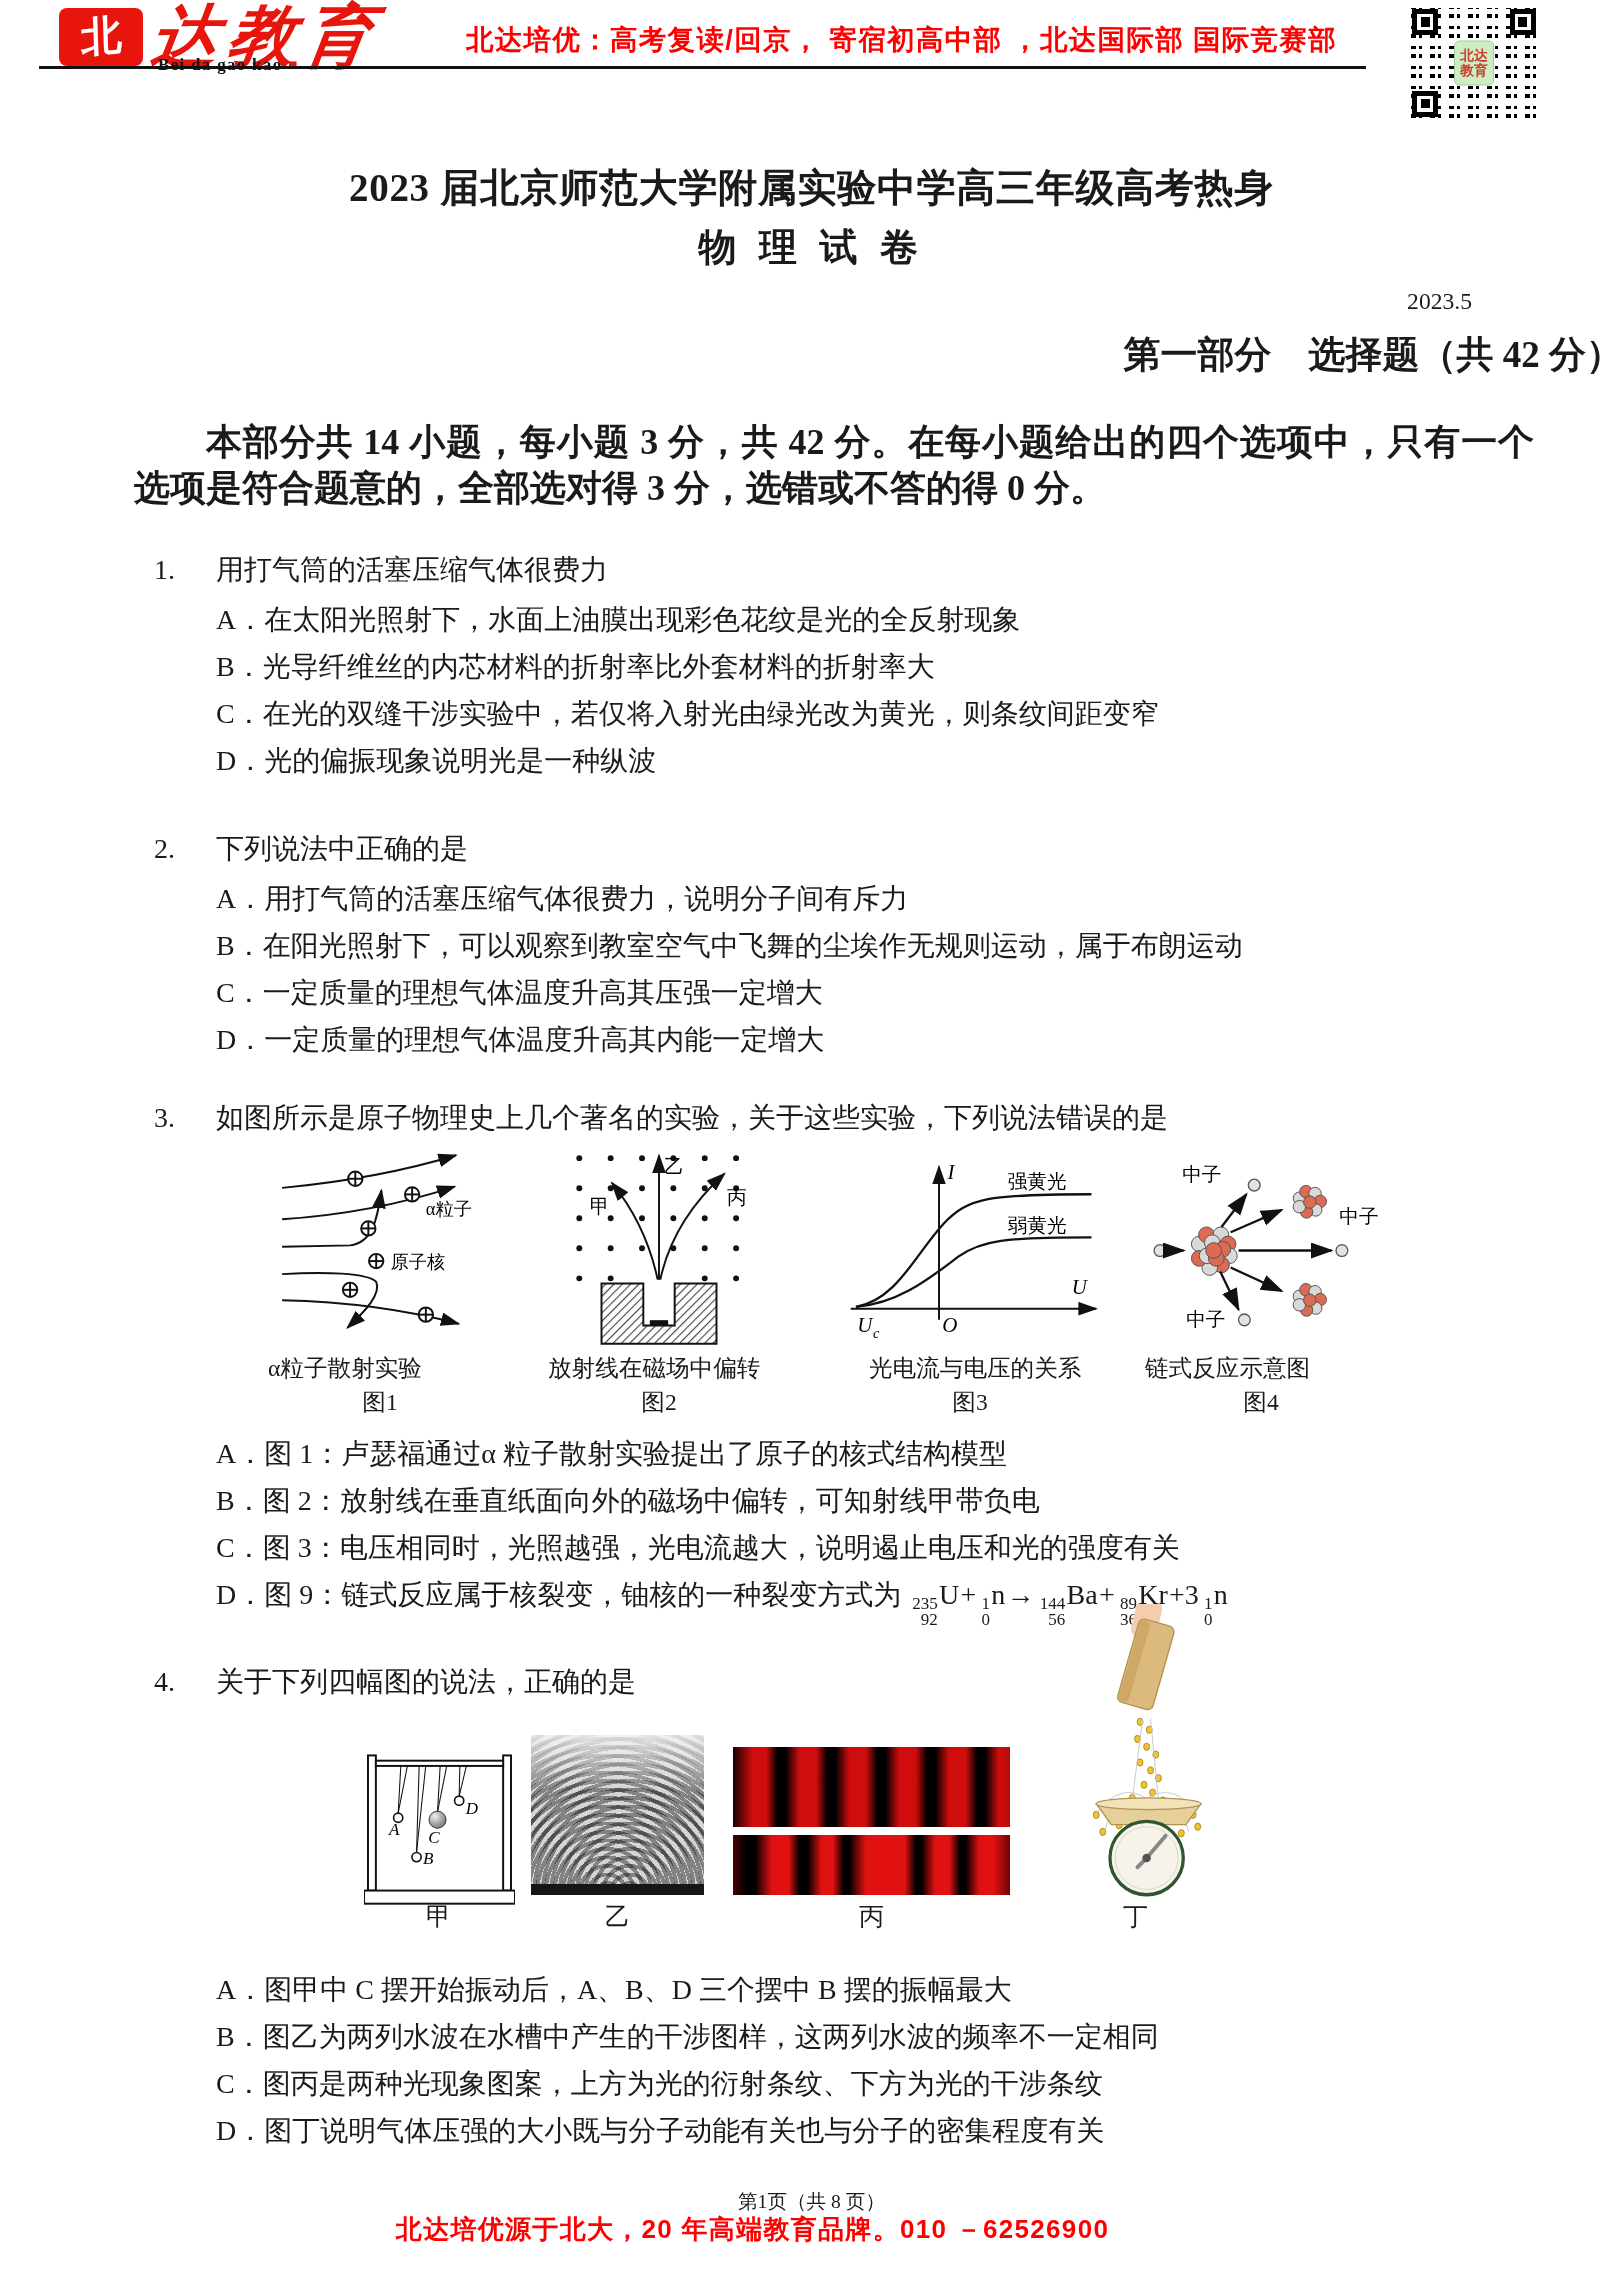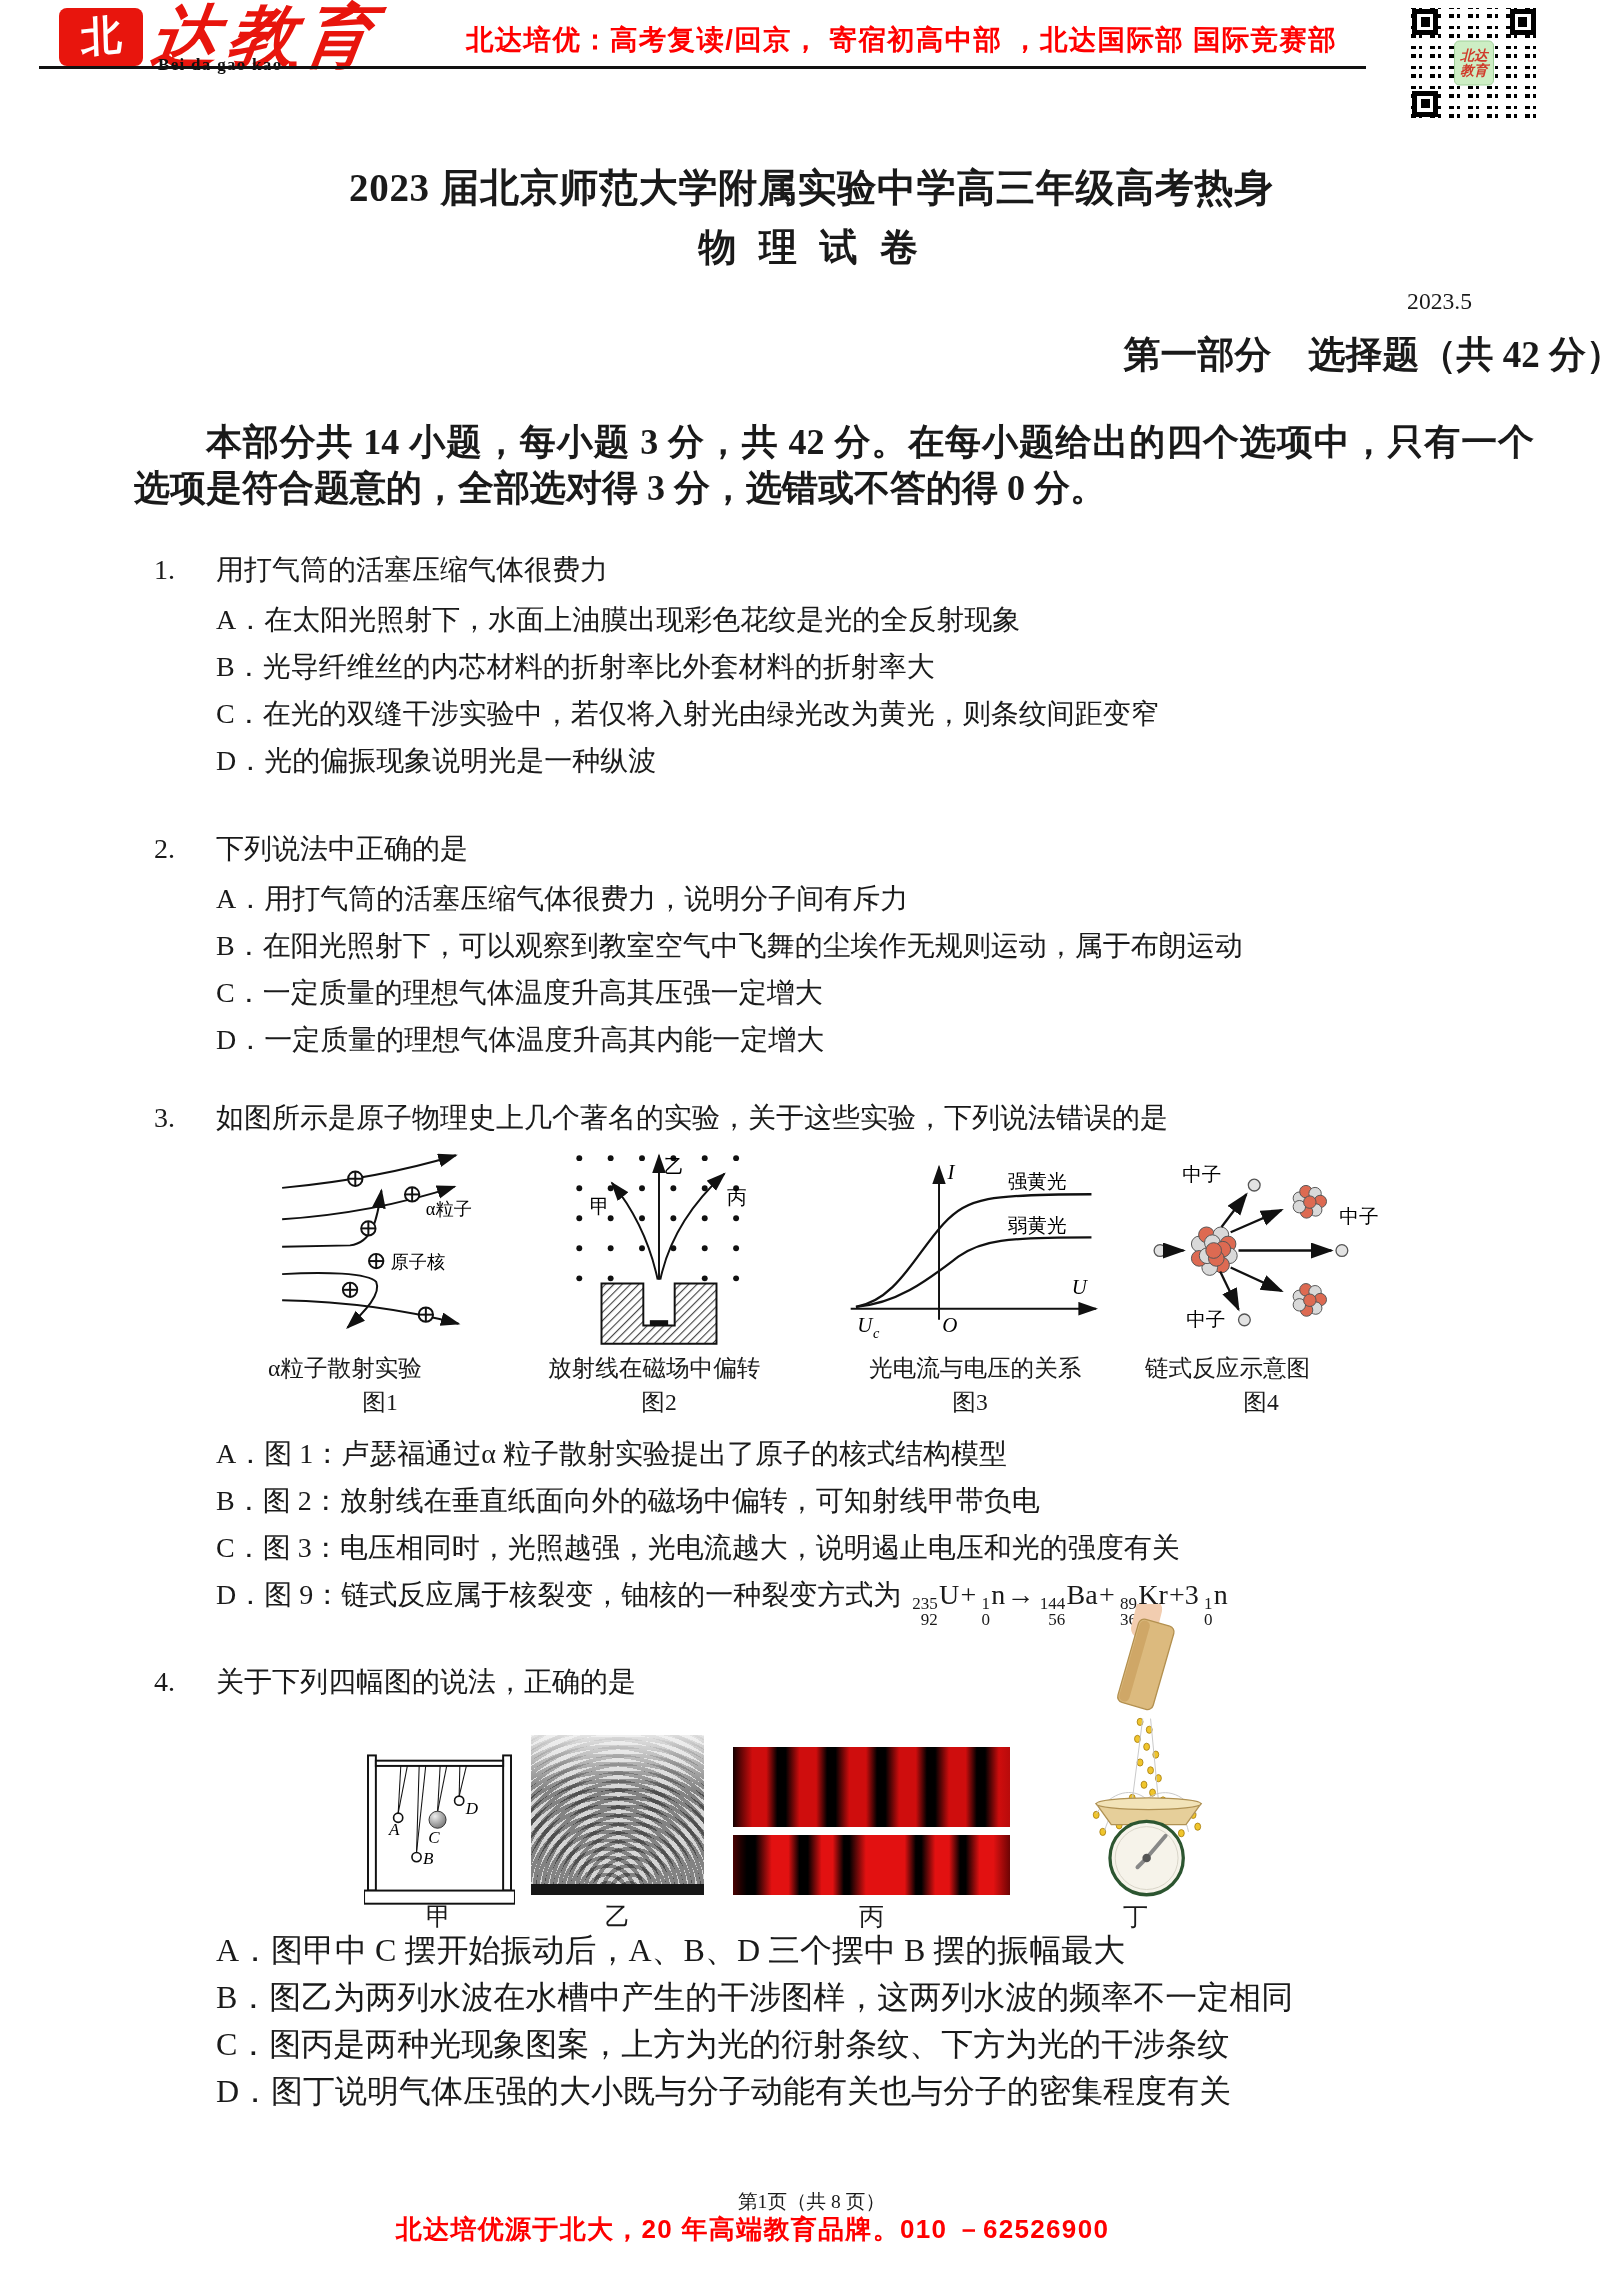--- a/index.html
+++ b/index.html
@@ -21,21 +21,21 @@
     transform:skewX(-8deg); letter-spacing:9.2px; font-style:italic;
   }
   .brand-sub{left:158px; top:55px; font-size:17px; font-weight:bold; color:#111; letter-spacing:1.3px;}
   .brand-sub .sq{color:#e8150d; font-size:15.7px;}
   .tagline{
     left:466px; top:22px; font-size:27.5px; font-weight:bold; color:#ff0000;
     font-family:"Liberation Sans","DejaVu Sans",sans-serif; letter-spacing:1.3px; white-space:nowrap;
   }
   .header-rule{left:39px; top:66px; width:1327px; height:3.3px; background:#111;}
 
-  .qr{left:1411px; top:7.9px; width:126px; height:110px; background:#d946ef;font-style:italic;}
+  .qr{left:1411px; top:7.9px; width:126px; height:110px; background:#d946ef;}
   .qr-noise{
     position:absolute; inset:0;
     background-image:
       repeating-linear-gradient(90deg,#000 0 4.6px,#fff 4.6px 8.5px,#000 8.5px 11px,#fff 11px 19px),
       repeating-linear-gradient(0deg,#000 0 3.9px,#fff 3.9px 9.2px,#000 9.2px 12.4px,#fff 12.4px 20px);
     background-blend-mode:lighten;
   }
   .qr-finder{position:absolute; width:15.7px; height:15.7px; border:5.2px solid #000; background:#fff;}
   .qr-finder::after{content:""; position:absolute; inset:3.3px; background:#000;}
   .qr-tl{left:1.3px; top:1.3px;} .qr-tr{right:1.3px; top:1.3px;} .qr-bl{left:1.3px; bottom:1.3px;}
@@ -427,21 +427,21 @@
     <line x1="172" y1="388" x2="201" y2="354" stroke="#888" stroke-width="6" stroke-linecap="round"></line>
     <line x1="172" y1="388" x2="158" y2="402" stroke="#888" stroke-width="6" stroke-linecap="round"></line>
     <circle cx="172" cy="388" r="6.5" fill="#555"></circle>
   </svg>
 
   <div class="abs pic-label" style="left:399px">甲</div>
   <div class="abs pic-label" style="left:578px">乙</div>
   <div class="abs pic-label" style="left:832px">丙</div>
   <div class="abs pic-label" style="left:1096px">丁</div>
 
-  <div class="abs" style="left:216px;top:1934px;width:1348px;font-size:32px;">
+  <div class="abs" style="left:216px;top:1974px;width:1348px;font-size:28px;">
     <div class="opt">A．图甲中 C 摆开始振动后，A、B、D 三个摆中 B 摆的振幅最大</div>
     <div class="opt">B．图乙为两列水波在水槽中产生的干涉图样，这两列水波的频率不一定相同</div>
     <div class="opt">C．图丙是两种光现象图案，上方为光的衍射条纹、下方为光的干涉条纹</div>
     <div class="opt">D．图丁说明气体压强的大小既与分子动能有关也与分子的密集程度有关</div>
   </div>
 
   <div class="abs page-num">第1页（共 8 页）</div>
   <div class="abs slogan">北达培优源于北大，20 年高端教育品牌。010 －62526900</div>
 
 </div>

